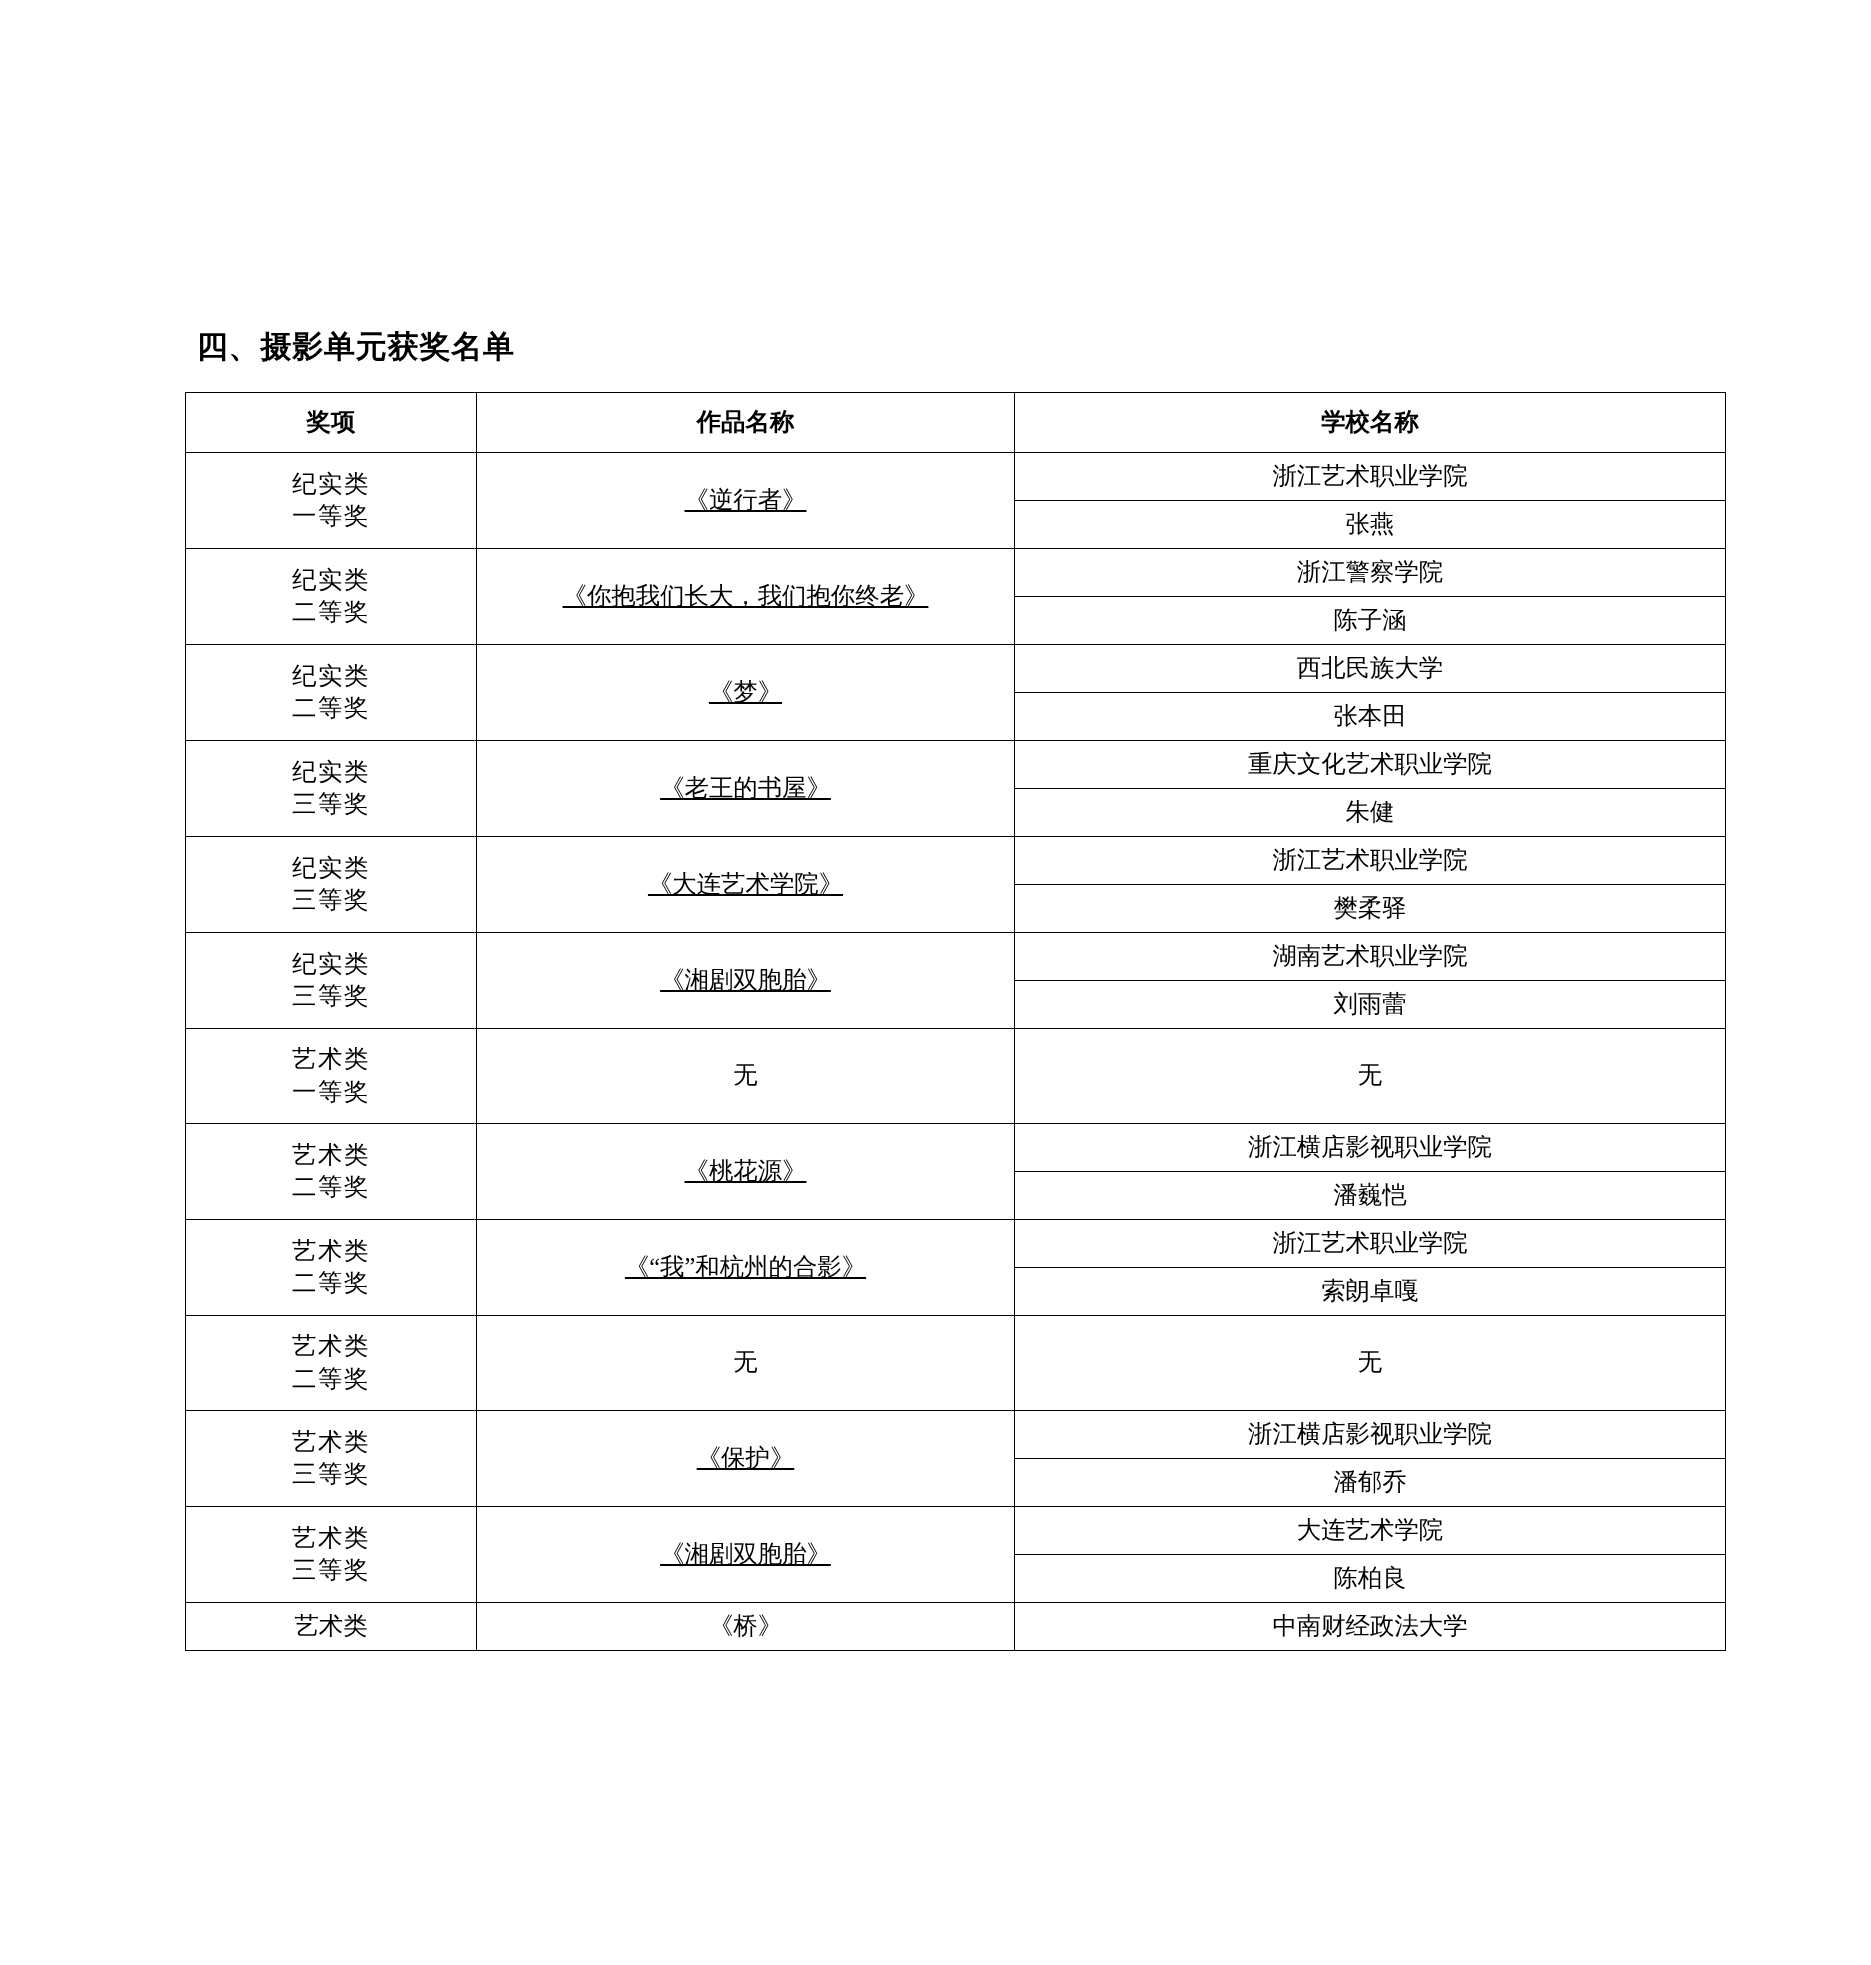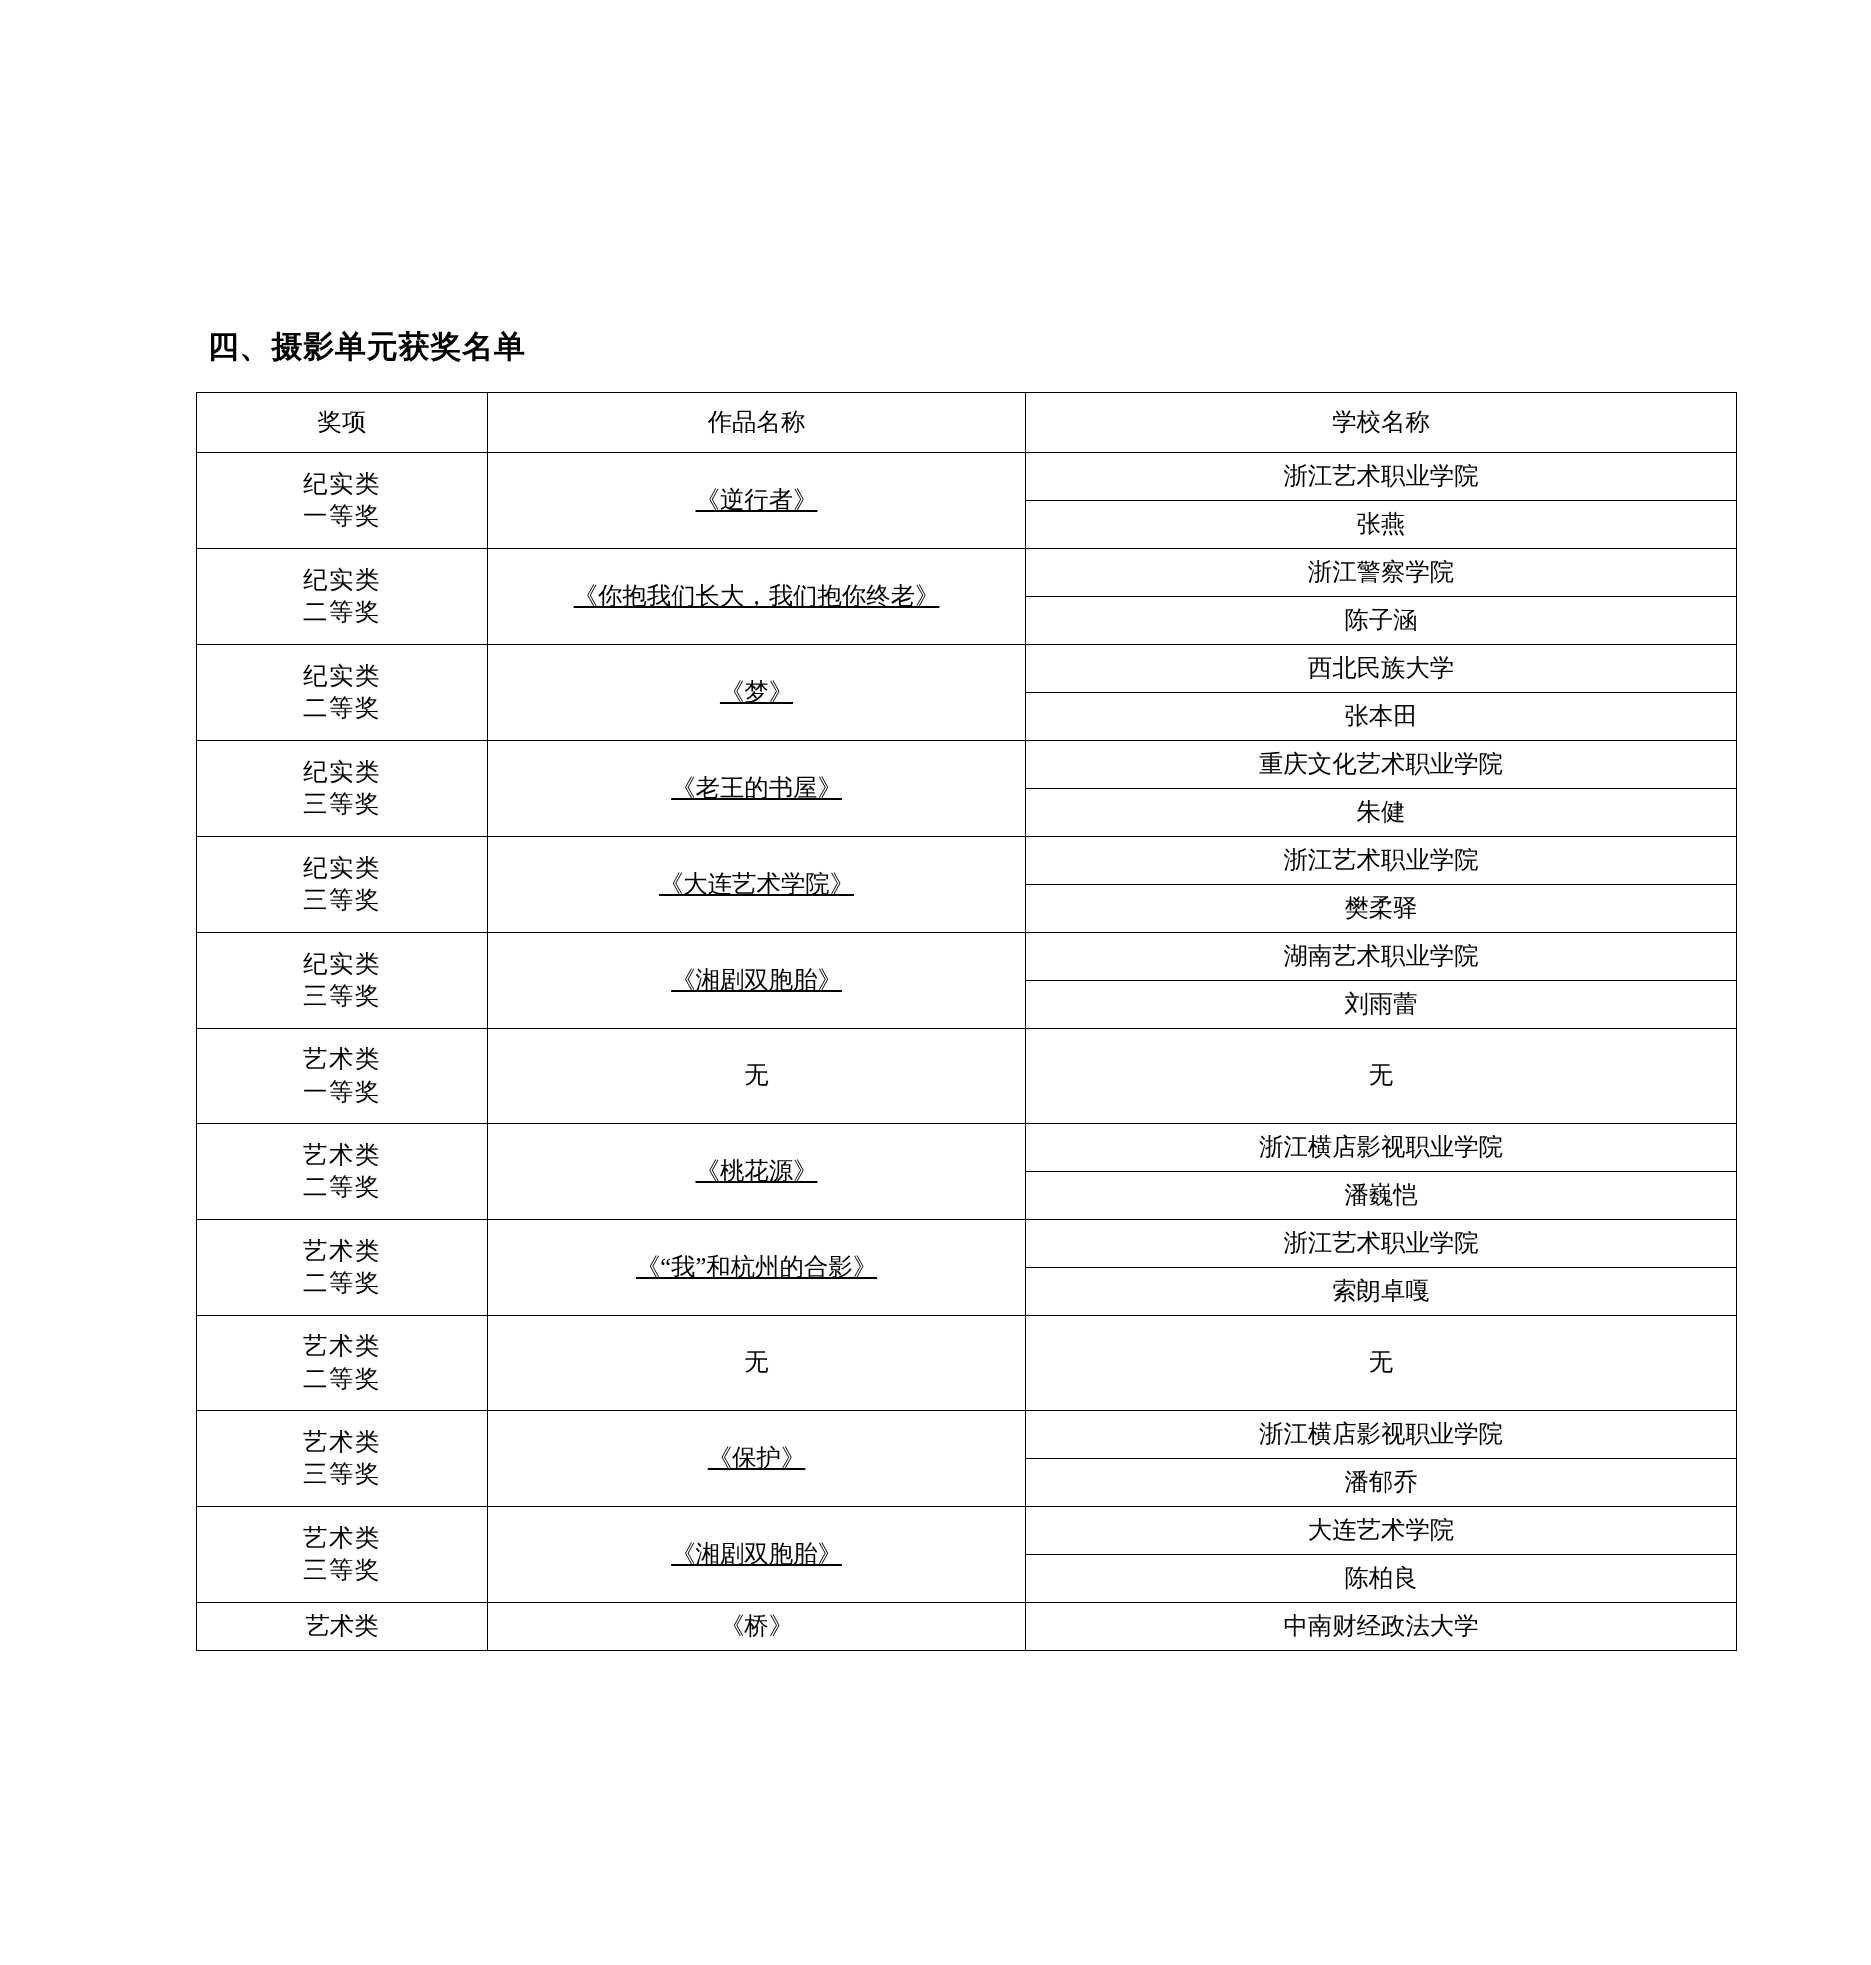--- a/index.html
+++ b/index.html
@@ -17,21 +17,21 @@
   .page {
     position: absolute;
     left: 0;
     top: 0;
     width: 1872px;
     height: 2647px;
     background: #ffffff;
   }
   .content {
     position: absolute;
-    left: 196px;
+    left: 185px;
     top: 326px;
     width: 1541px;
   }
   .section-title {
     font-size: 31px;
     font-weight: bold;
     letter-spacing: 0.8px;
     margin: 0 0 23.6px 11.8px;
     white-space: nowrap;
   }
@@ -43,21 +43,21 @@
   table.award-table td,
   table.award-table th {
     border: 1.2px solid #000000;
     text-align: center;
     vertical-align: middle;
     font-size: 24.4px;
     line-height: 1.32;
     padding: 0;
   }
   th.hcell {
-    font-weight: normal;
+    font-weight: bold;
     font-size: 27px;
     height: 59px;
   }
   col.c-award { width: 291px; }
   col.c-work  { width: 538px; }
   col.c-school{ width: 711px; }
 
   td.award-cell {
     font-size: 24.4px;
     padding: 7px 0;

